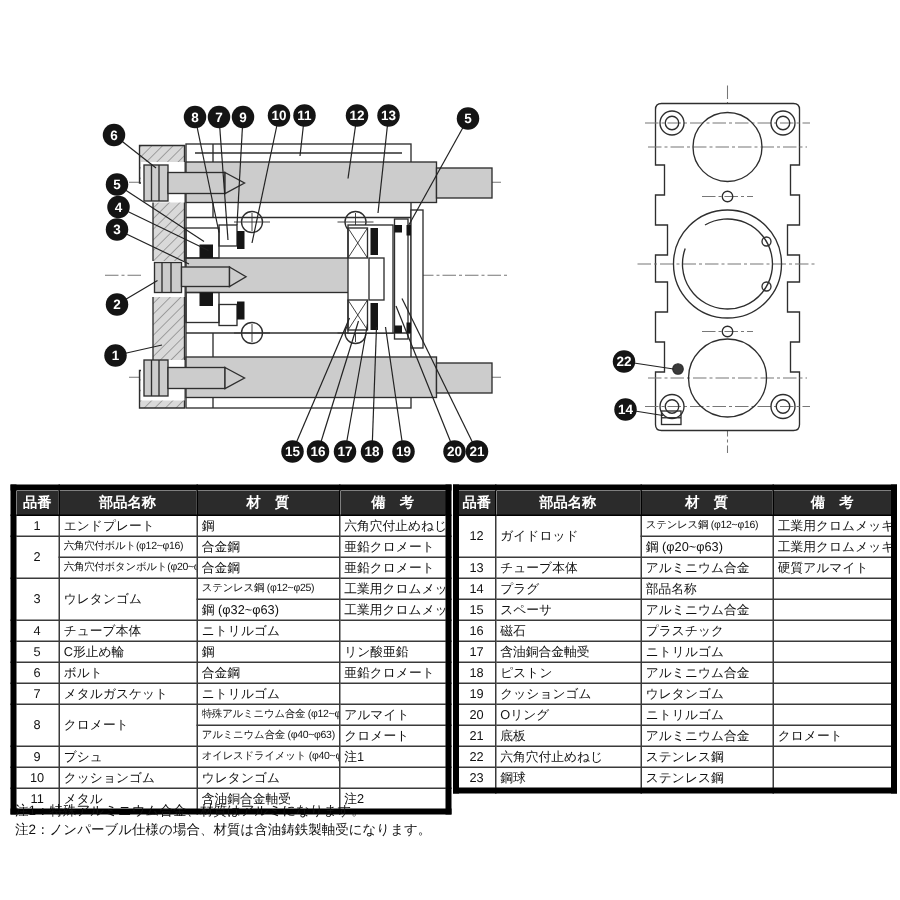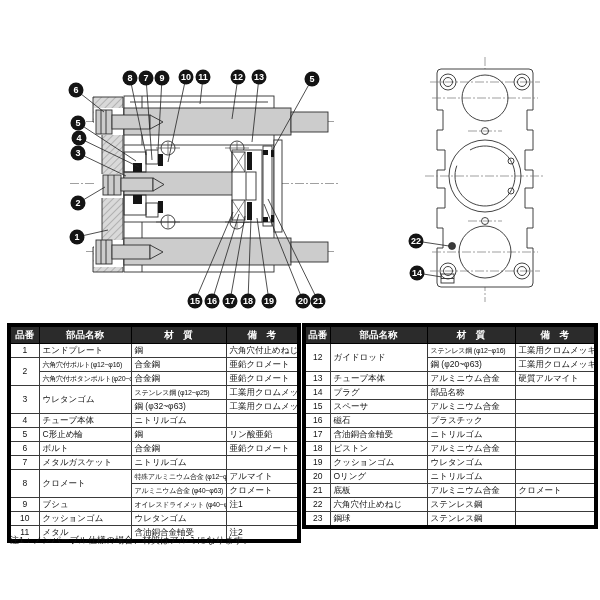--- a/index.html
+++ b/index.html
@@ -497,16 +497,17 @@
         <tr>
           <td class="no">23</td>
           <td class="">鋼球</td>
           <td class="">ステンレス鋼</td>
           <td class=""></td>
         </tr>
       </tbody>
   </table>
 
   <div class="notes">
-    <div class="note">注1：ノンパーブル仕様の場合、材質はアルミになります。</div>
+    <div class="note">注1：特殊アルミニウム合金、材質はアルミになります。</div>
+    <div class="note">注2：ノンパーブル仕様の場合、材質は含油鋳鉄製軸受になります。</div>
   </div>
 
 </div>
 
 </body></html>

